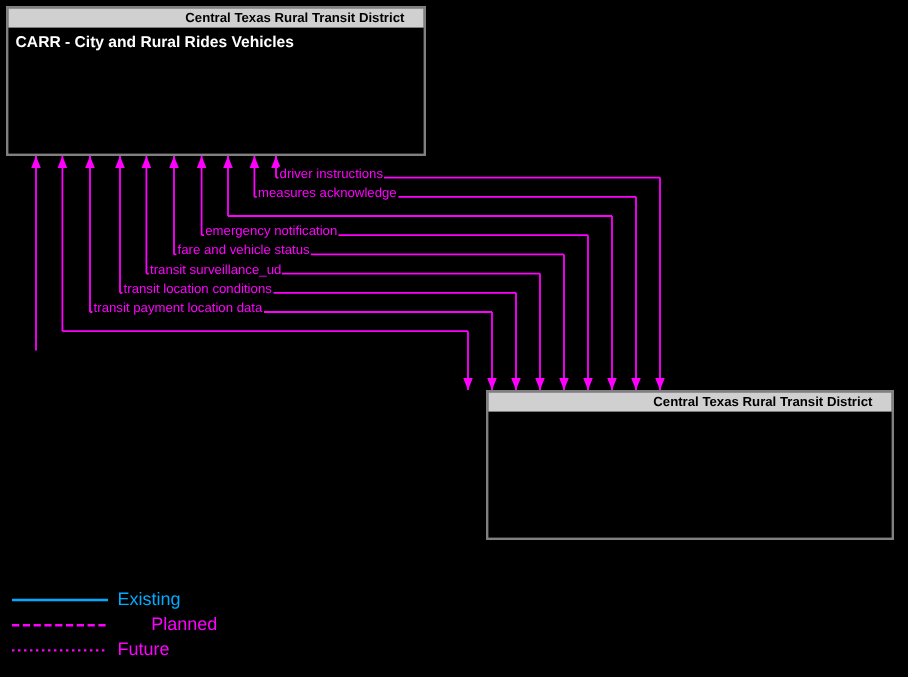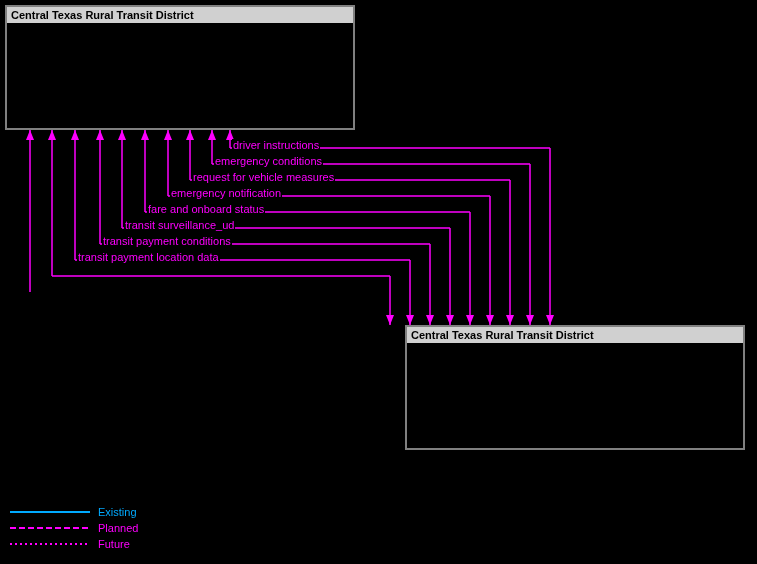--- a/index.html
+++ b/index.html
@@ -24,22 +24,22 @@
       position: absolute;
       border: 2px solid #808080;
       background: #000;
     }
 
     .node-header {
       background: #d0d0d0;
       color: #000;
       font-weight: bold;
       font-size: 11px;
-      padding: 2px 4px;
-      text-align: left;
+      padding: 2px 16px;
+      text-align: right;
     }
 
     .node-title {
       color: #fff;
       font-weight: bold;
       font-size: 13px;
       padding: 4px 6px;
     }
 
     
@@ -69,34 +69,35 @@
     }
 
     .legend-item {
       display: flex;
       align-items: center;
       margin-bottom: 4px;
     }
 
     .legend-label {
       color: #fff;
-      font-size: 11px;
+      font-size: 15px;
     }
 
     .legend-label.existing { color: #00aaff; }
-    .legend-label.planned { color: #ff00ff; }
+    .legend-label.planned { color: #ff00ff; margin-left: 28px; }
     .legend-label.future { color: #ff00ff; text-align: right; }
   </style>
 </head>
 <body>
 
 <div class="diagram-container">
 
   <div class="node-box" style="left:5px; top:5px; width:350px; height:125px;">
     <div class="node-header">Central Texas Rural Transit District</div>
+    <div class="node-title">CARR - City and Rural Rides Vehicles</div>
   </div>
 
   <div class="node-box" style="left:405px; top:325px; width:340px; height:125px;">
     <div class="node-header">Central Texas Rural Transit District</div>
   </div>
 
   <svg class="svg-layer">
     <defs>
       <marker id="arrow-magenta-down" markerWidth="8" markerHeight="8" refX="4" refY="4" orient="auto">
         <path d="M0,0 L8,4 L0,8 Z" fill="#ff00ff"></path>
@@ -161,26 +162,25 @@
     <polygon points="430,325 426,315 434,315" fill="#ff00ff"></polygon>
     <polygon points="450,325 446,315 454,315" fill="#ff00ff"></polygon>
     <polygon points="470,325 466,315 474,315" fill="#ff00ff"></polygon>
     <polygon points="490,325 486,315 494,315" fill="#ff00ff"></polygon>
     <polygon points="510,325 506,315 514,315" fill="#ff00ff"></polygon>
     <polygon points="530,325 526,315 534,315" fill="#ff00ff"></polygon>
     <polygon points="550,325 546,315 554,315" fill="#ff00ff"></polygon>
   </svg>
 
   <div class="flow-label label-magenta" style="left:232px; top:139px;">driver instructions</div>
-  <div class="flow-label label-magenta" style="left:214px; top:155px;">emergency conditions</div>
-  <div class="flow-label label-magenta" style="left:192px; top:171px;">request for vehicle measures</div>
+  <div class="flow-label label-magenta" style="left:214px; top:155px;">measures acknowledge</div>
   <div class="flow-label label-magenta" style="left:170px; top:187px;">emergency notification</div>
-  <div class="flow-label label-magenta" style="left:147px; top:203px;">fare and onboard status</div>
+  <div class="flow-label label-magenta" style="left:147px; top:203px;">fare and vehicle status</div>
   <div class="flow-label label-magenta" style="left:124px; top:219px;">transit surveillance_ud</div>
-  <div class="flow-label label-magenta" style="left:102px; top:235px;">transit payment conditions</div>
+  <div class="flow-label label-magenta" style="left:102px; top:235px;">transit location conditions</div>
   <div class="flow-label label-magenta" style="left:77px; top:251px;">transit payment location data</div>
 
   <div class="legend">
     <div class="legend-item">
       <svg width="80" height="6" style="margin-right:8px;">
         <line x1="0" y1="3" x2="80" y2="3" stroke="#00aaff" stroke-width="2"></line>
       </svg>
       <span class="legend-label existing">Existing</span>
     </div>
     <div class="legend-item">

